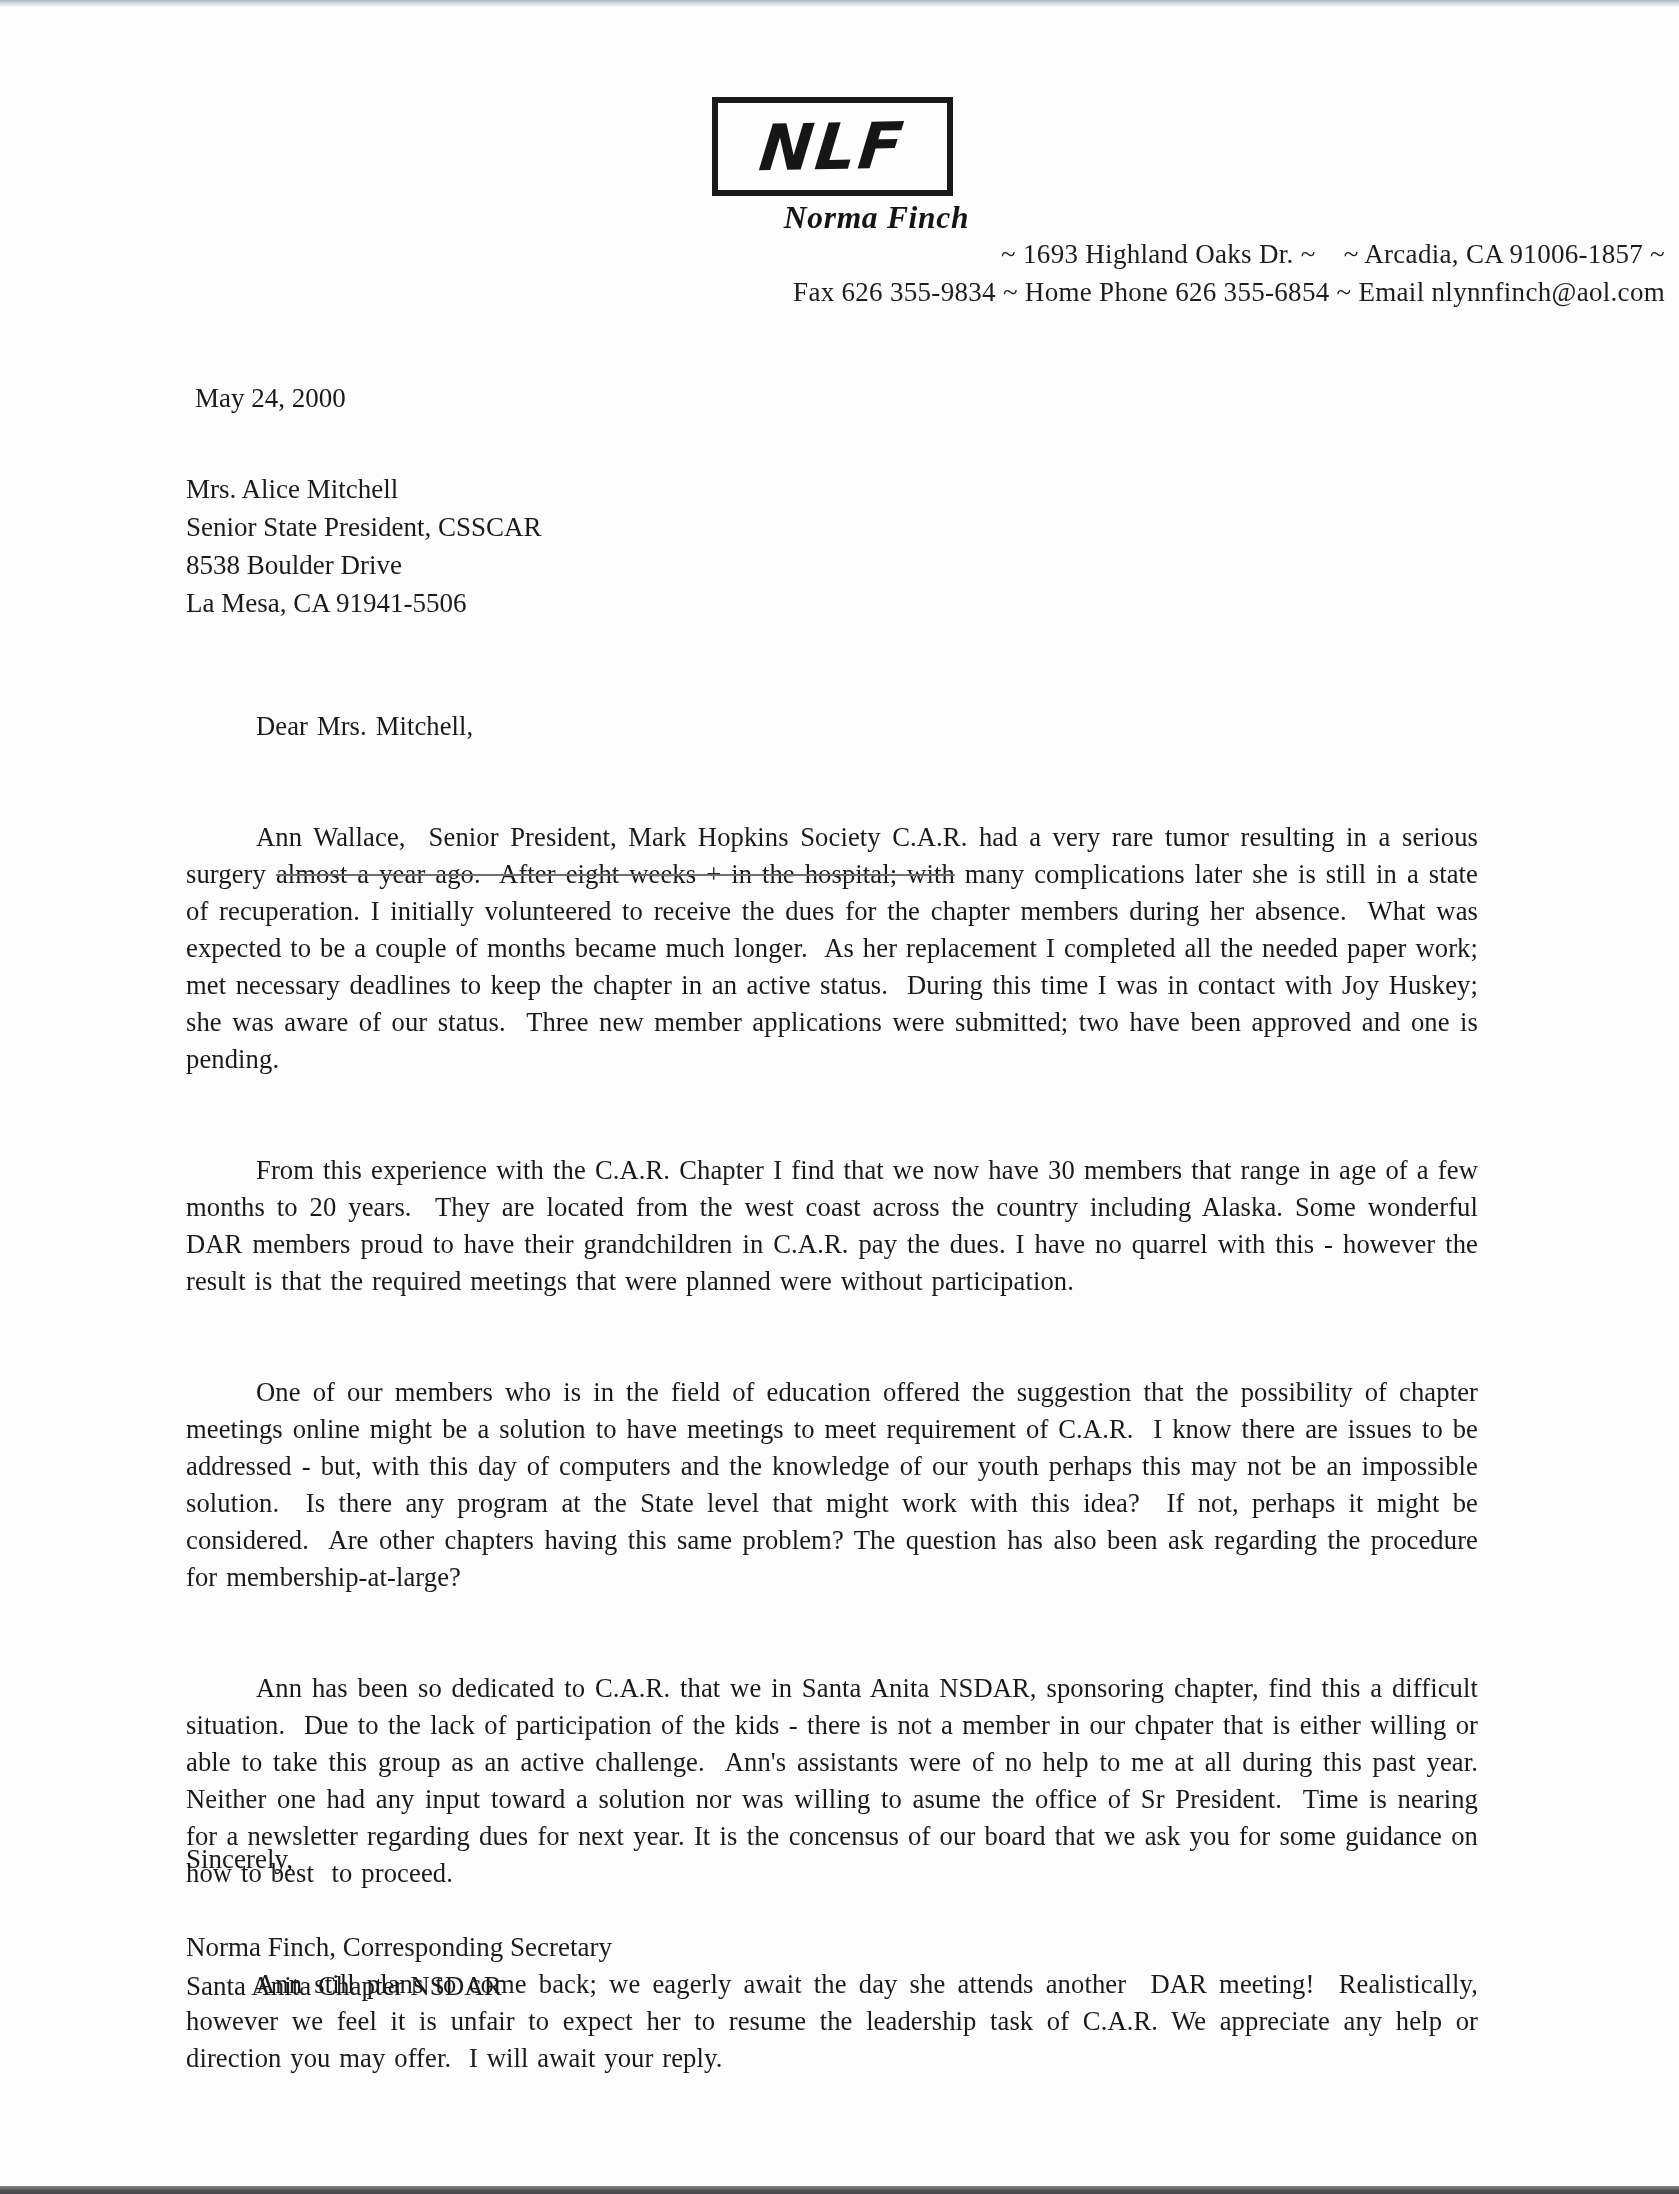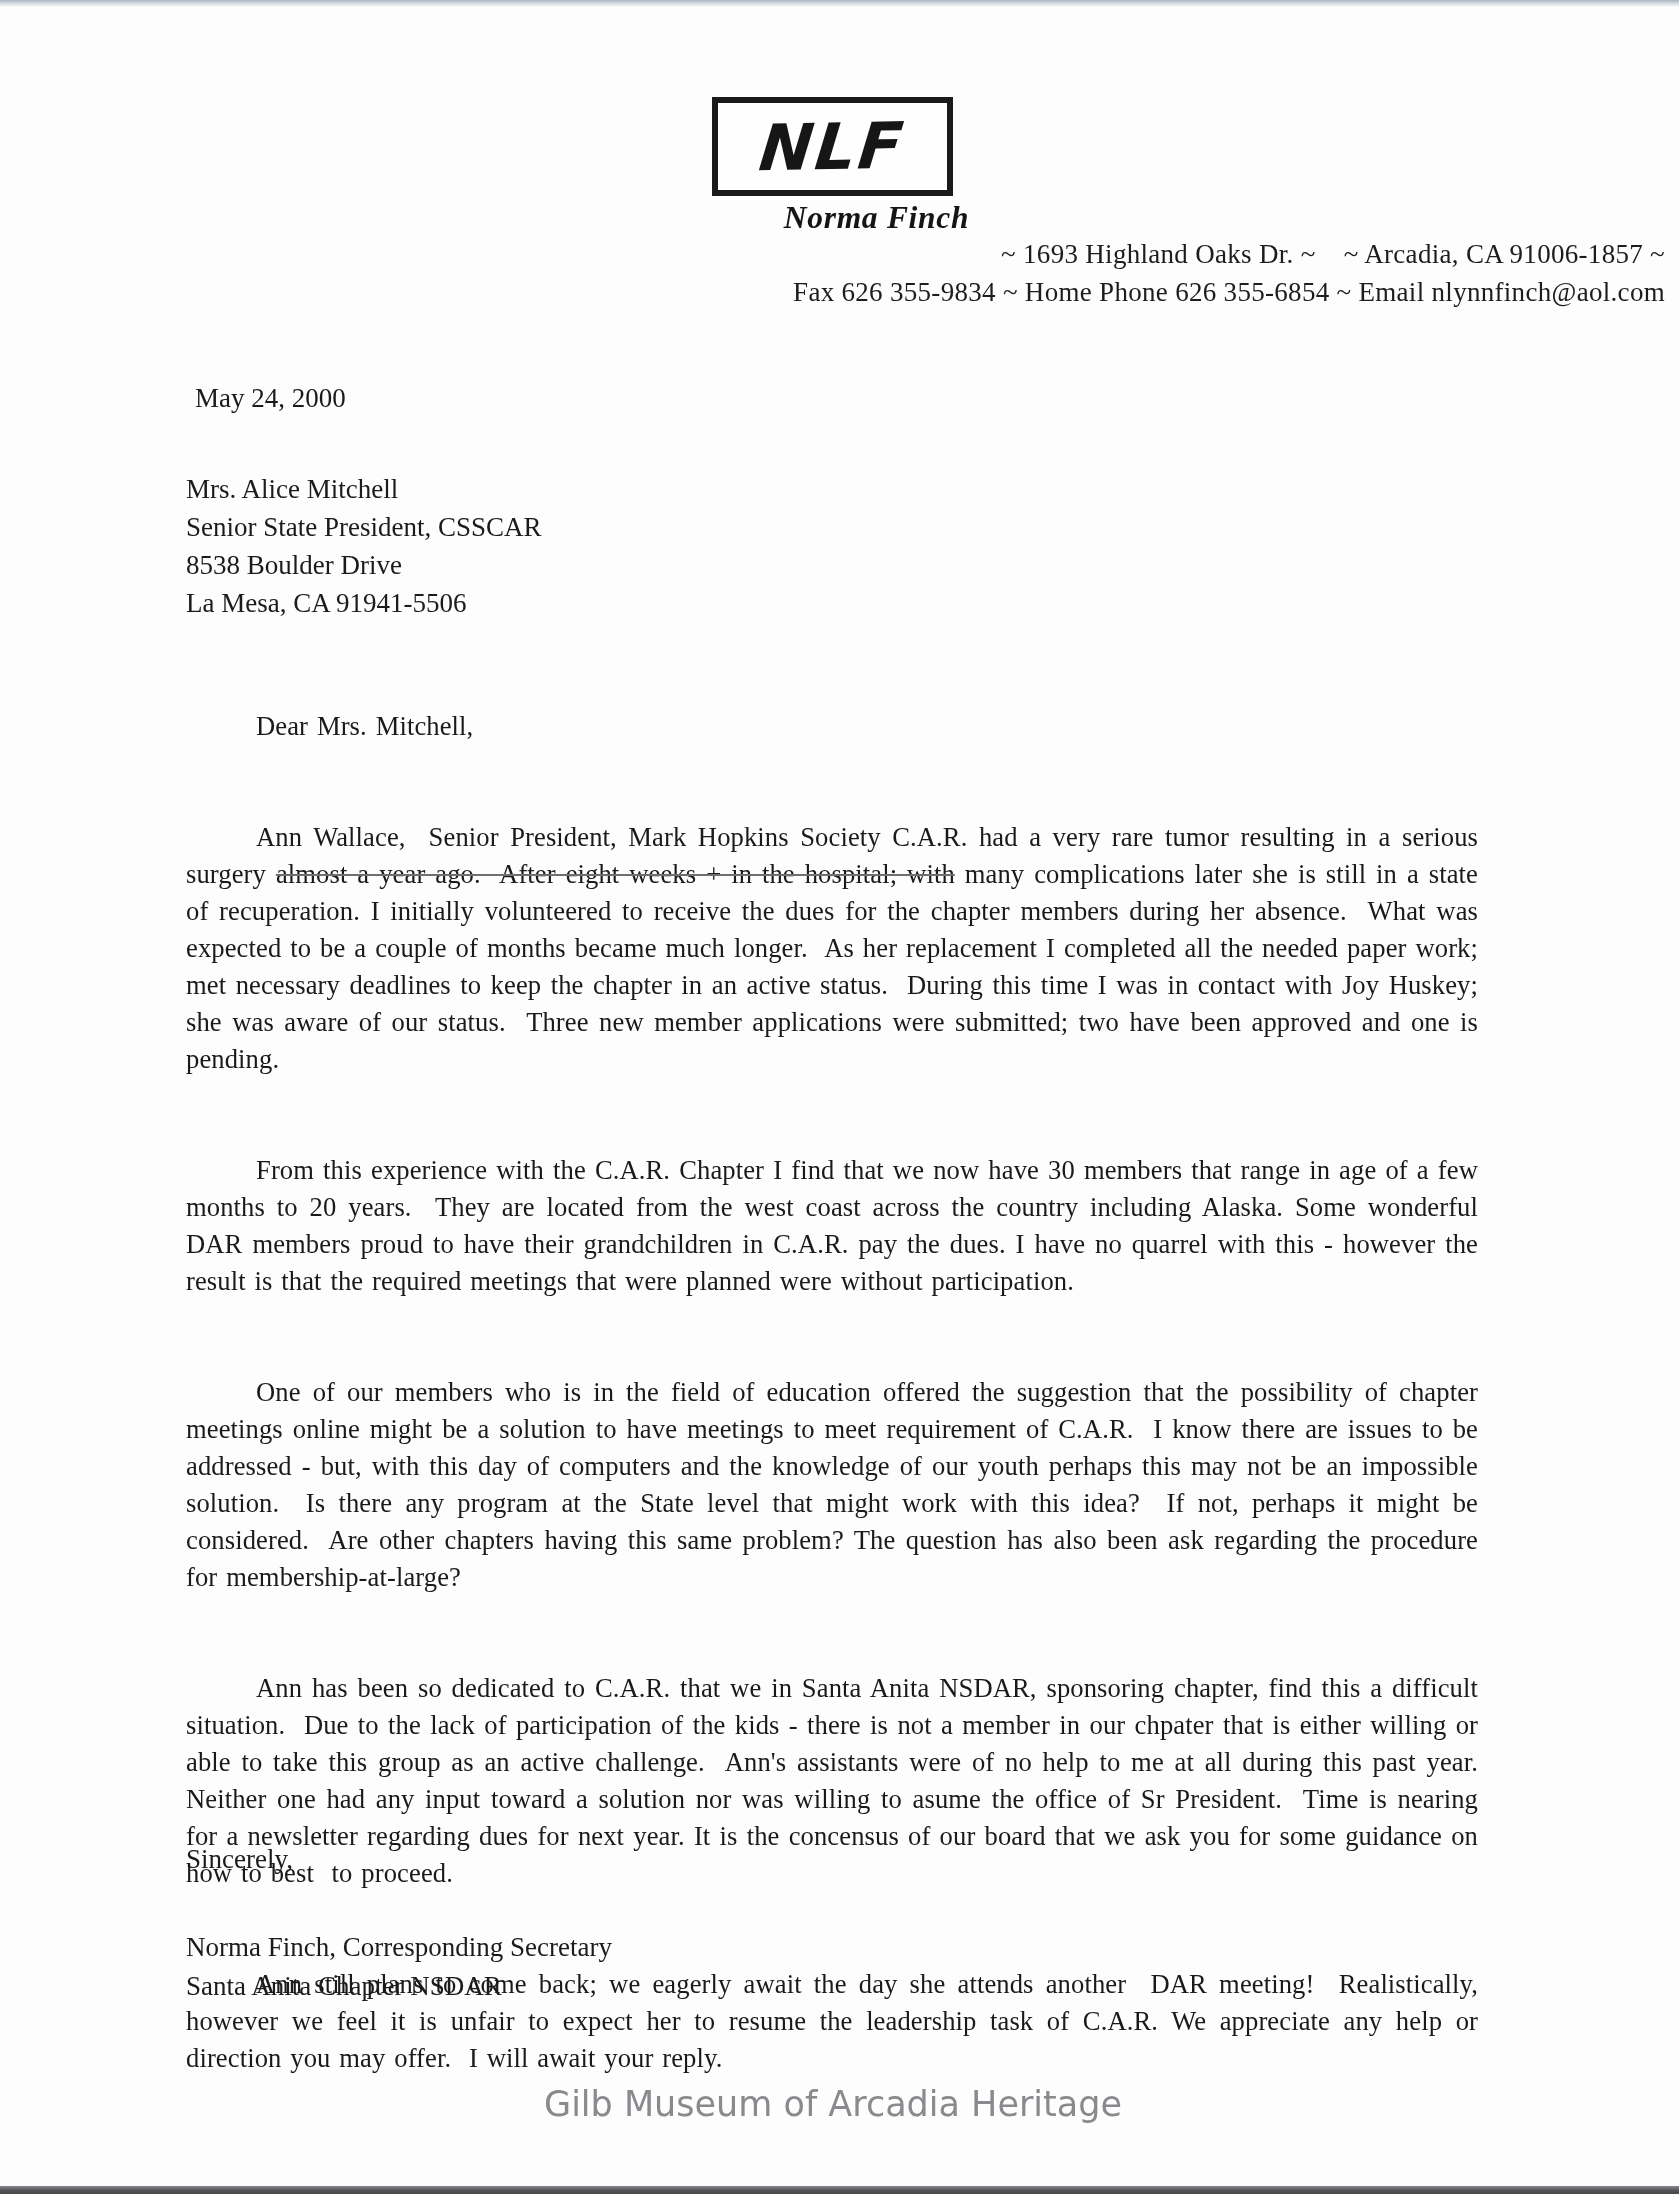--- a/index.html
+++ b/index.html
@@ -112,18 +112,17 @@
     <p>Ann has been so dedicated to C.A.R. that we in Santa Anita NSDAR, sponsoring chapter, find this a difficult situation.  Due to the lack of participation of the kids - there is not a member in our chpater that is either willing or able to take this group as an active challenge.  Ann's assistants were of no help to me at all during this past year.  Neither one had any input toward a solution nor was willing to asume the office of Sr President.  Time is nearing for a newsletter regarding dues for next year. It is the concensus of our board that we ask you for some guidance on how to best  to proceed.</p>
     <p>Ann still plans to come back; we eagerly await the day she attends another  DAR meeting!  Realistically, however we feel it is unfair to expect her to resume the leadership task of C.A.R. We appreciate any help or direction you may offer.  I will await your reply.</p>
   </div>
 
   <div class="closing">Sincerely,</div>
   <div class="signature">
     <div>Norma Finch, Corresponding Secretary</div>
     <div>Santa Anita Chapter NSDAR</div>
   </div>
 
-  <div class="watermark">Gilb Museum of Arcadia Heritage</div>
 
   <div class="bottom-scan-edge"></div>
 
 </div>
 
 
 </body></html>

